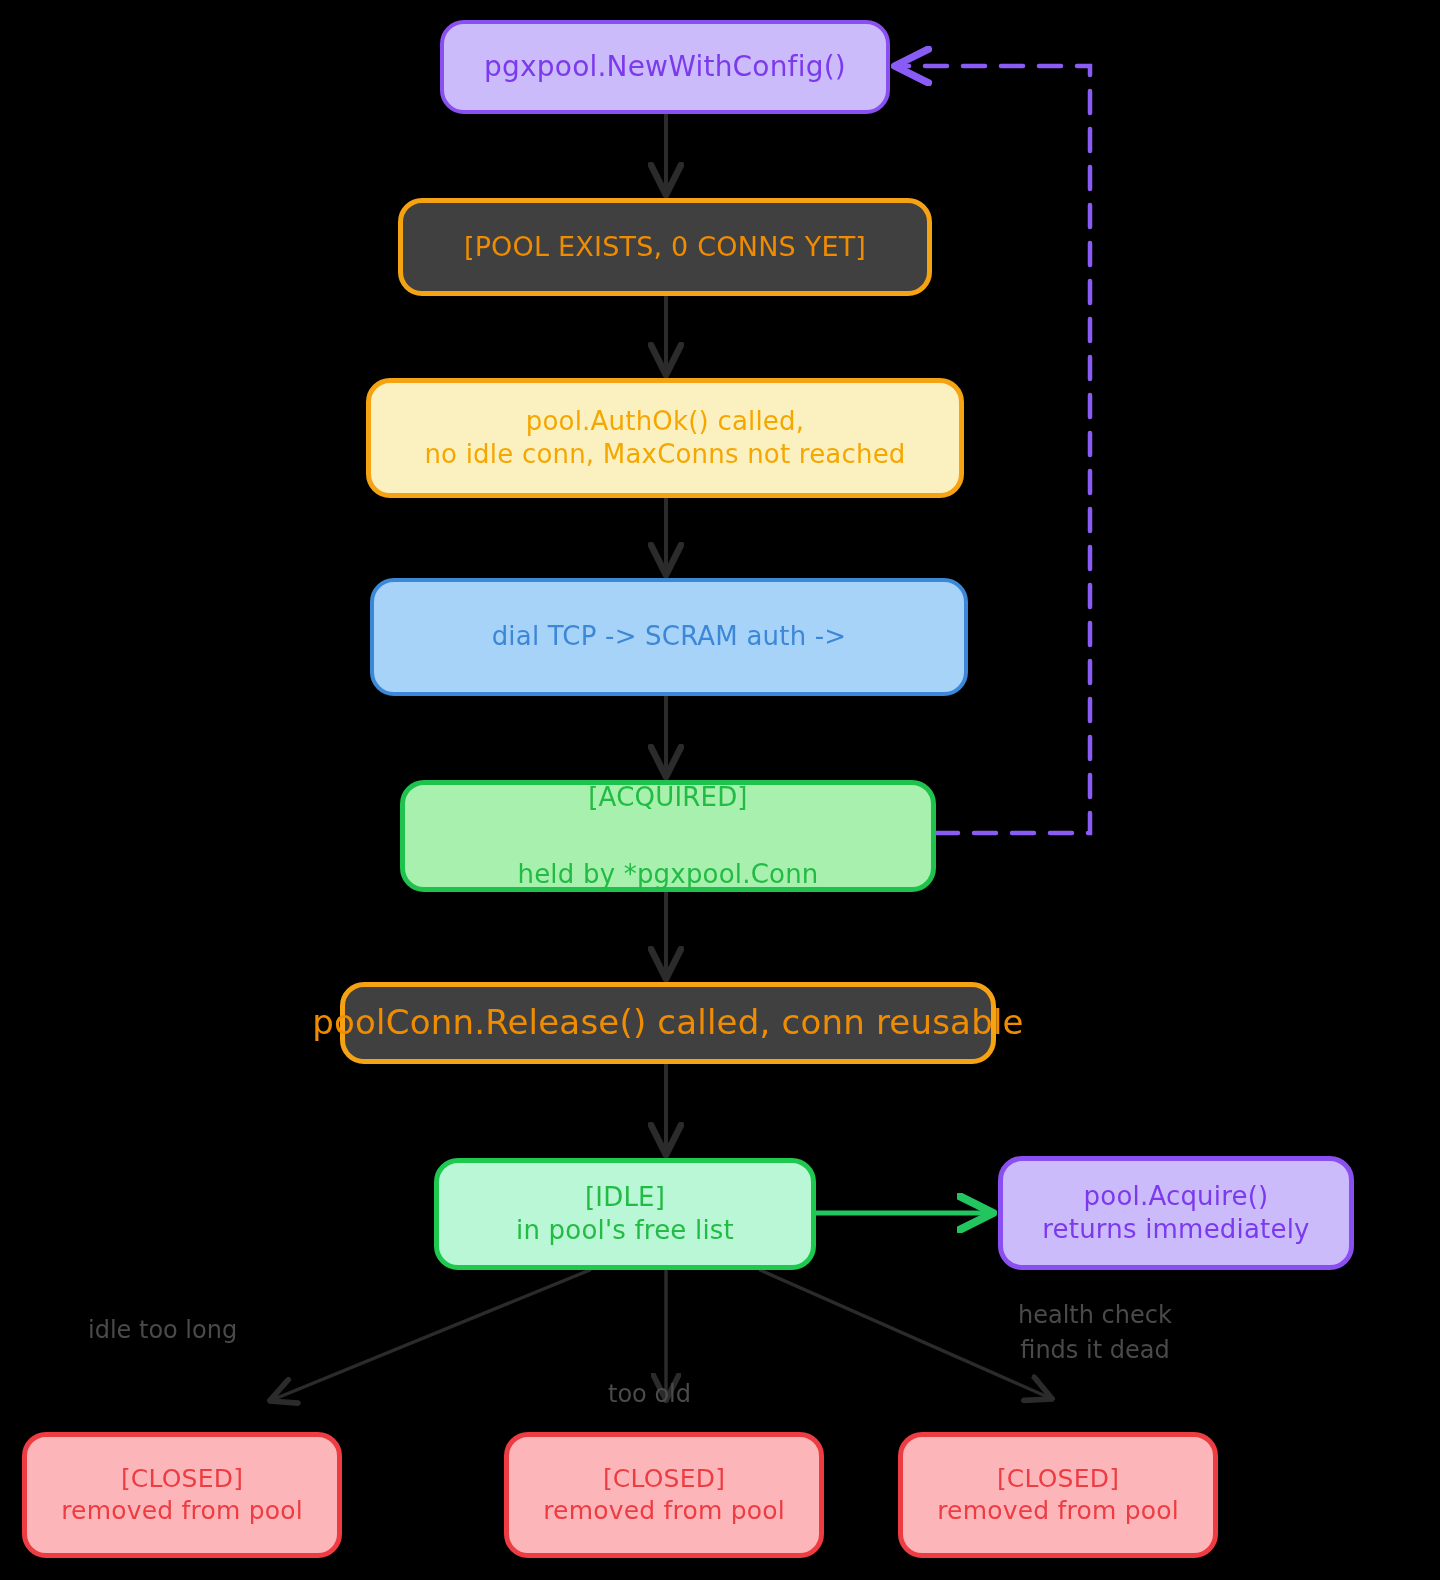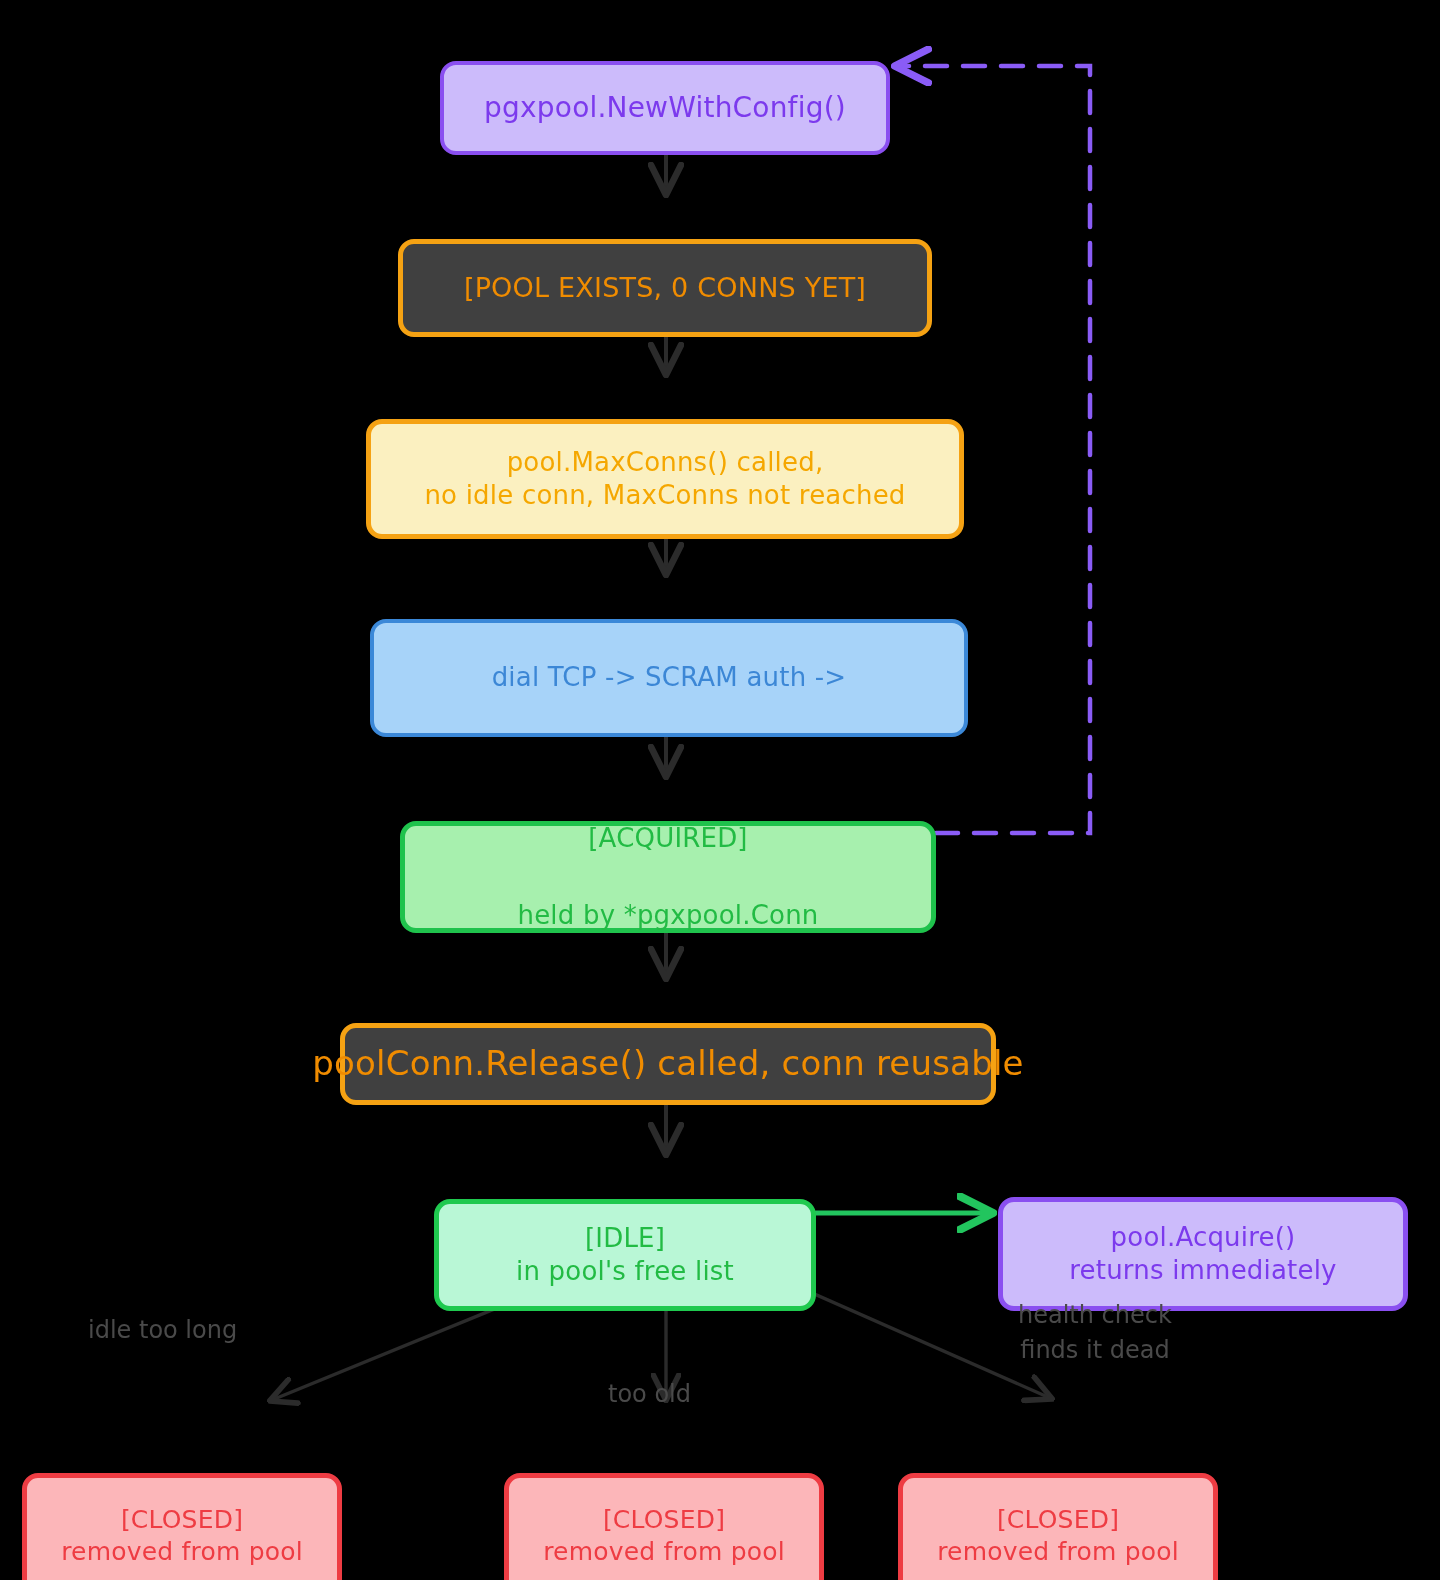--- a/index.html
+++ b/index.html
@@ -26,25 +26,24 @@
     pointer-events: none;
   }
   .node {
     position: absolute;
     box-sizing: border-box;
     display: flex;
     flex-direction: column;
     align-items: center;
     justify-content: center;
     text-align: left;
-    border-radius: 16px;
+    border-radius: 24px;
     border-style: solid;
     line-height: 1.28;
     letter-spacing: 0.2px;
-    margin-top: 41px;
   }
   .node .ln {
     display: block;
     white-space: nowrap;
   }
   
   .theme-purple {
     background: #CCBBFB;
     border-color: #8A4FF0;
     color: #7C3AED;
@@ -147,21 +146,21 @@
 
   <div class="node theme-purple" style="left:440px; top:20px; width:450px; height:94px; border-width:4px; font-size:28px;">
     <span class="ln">pgxpool.NewWithConfig()</span>
   </div>
 
   <div class="node theme-orange" style="left:398px; top:198px; width:534px; height:98px; border-width:5px; font-size:27px;">
     <span class="ln">[POOL EXISTS, 0 CONNS YET]</span>
   </div>
 
   <div class="node theme-yellow" style="left:366px; top:378px; width:598px; height:120px; border-width:5px; font-size:26px;">
-    <span class="ln">pool.MaxConns() called,</span>
+    <span class="ln">pool.AuthOk() called,</span>
     <span class="ln">no idle conn, MaxConns not reached</span>
   </div>
 
   <div class="node theme-blue" style="left:370px; top:578px; width:598px; height:118px; border-width:4px; font-size:26px;">
     <span class="ln">dial TCP -&gt; SCRAM auth -&gt;</span>
   </div>
 
   <div class="node theme-green" style="left:400px; top:780px; width:536px; height:112px; border-width:5px; font-size:26px;">
     <span class="ln">[ACQUIRED]</span>
     <span class="ln">held by *pgxpool.Conn</span>
@@ -169,21 +168,21 @@
 
   <div class="node theme-orange" style="left:340px; top:982px; width:656px; height:82px; border-width:5px; font-size:34px;">
     <span class="ln">poolConn.Release() called, conn reusable</span>
   </div>
 
   <div class="node theme-mint" style="left:434px; top:1158px; width:382px; height:112px; border-width:5px; font-size:26px;">
     <span class="ln">[IDLE]</span>
     <span class="ln">in pool's free list</span>
   </div>
 
-  <div class="node theme-purple" style="left:998px; top:1156px; width:410px; height:114px; border-width:5px; font-size:26px;">
+  <div class="node theme-purple" style="left:998px; top:1156px; width:356px; height:114px; border-width:5px; font-size:26px;">
     <span class="ln">pool.Acquire()</span>
     <span class="ln">returns immediately</span>
   </div>
 
   <div class="node theme-red" style="left:22px; top:1432px; width:320px; height:126px; border-width:5px; font-size:25px;">
     <span class="ln">[CLOSED]</span>
     <span class="ln">removed from pool</span>
   </div>
 
   <div class="node theme-red" style="left:504px; top:1432px; width:320px; height:126px; border-width:5px; font-size:25px;">

